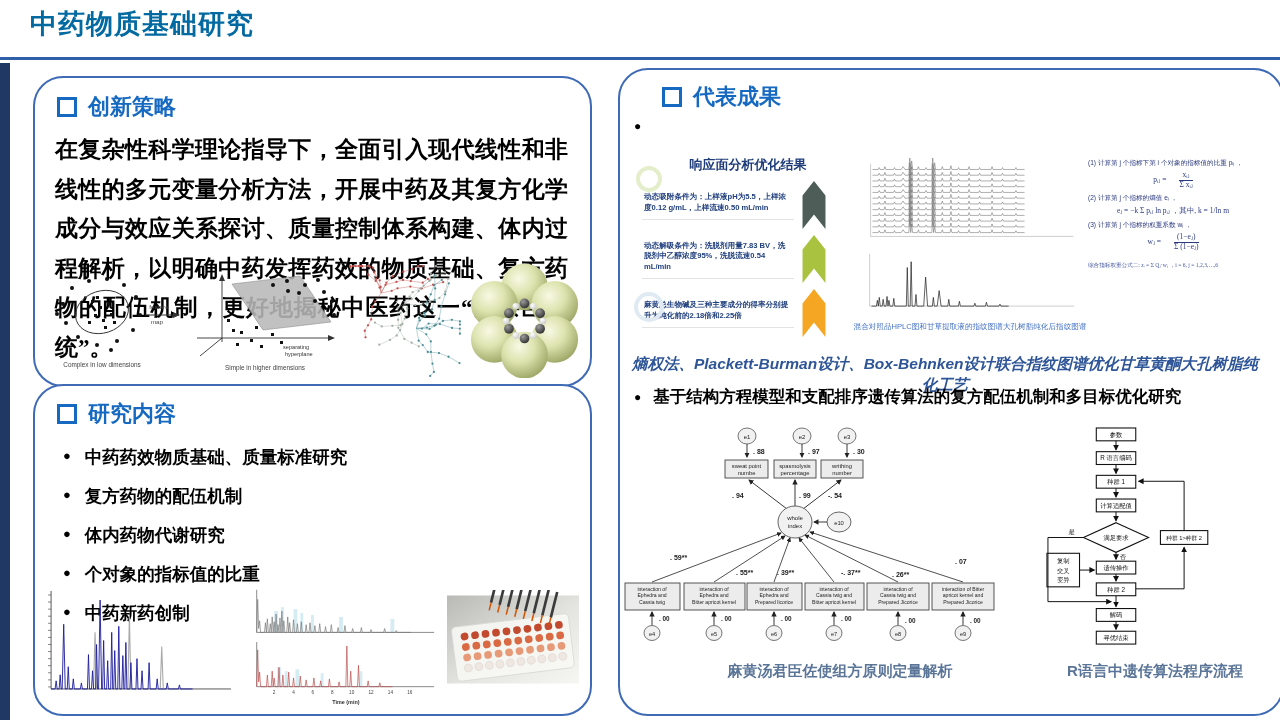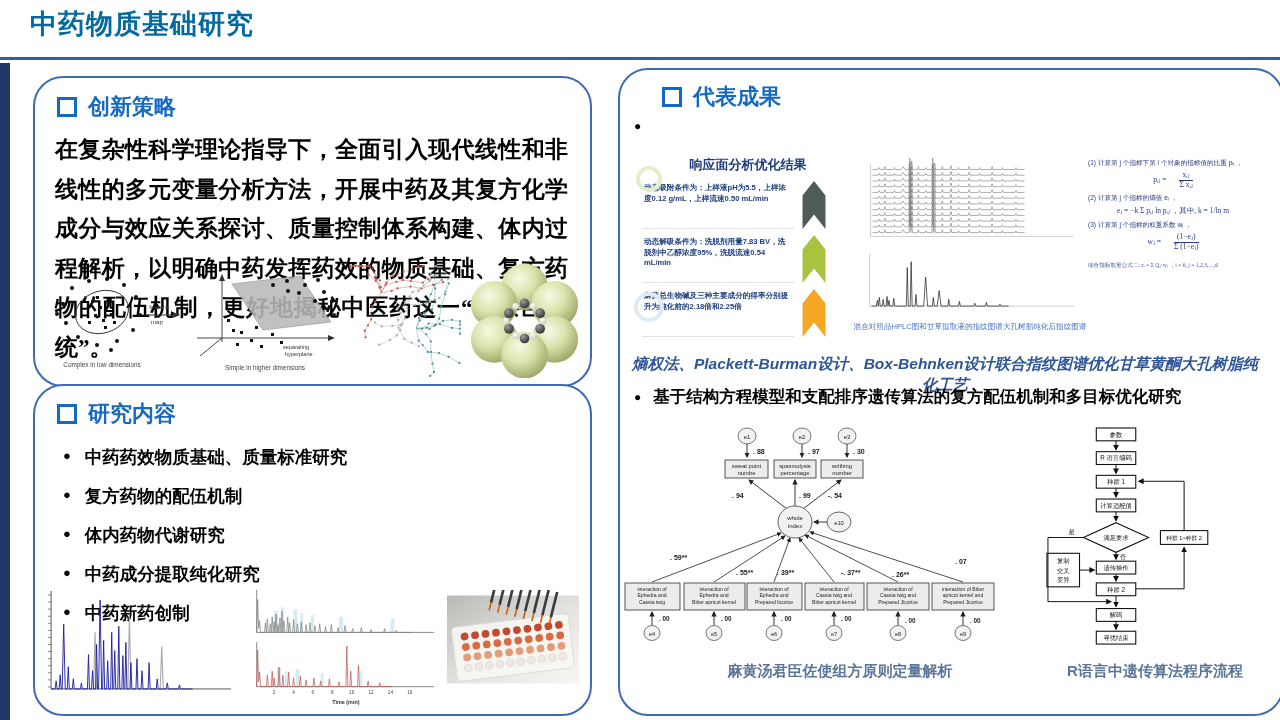--- a/index.html
+++ b/index.html
@@ -18,21 +18,21 @@
   .para{font-size:23px;font-weight:bold;color:#000;line-height:1.72;text-align:justify;font-family:Liberation Serif, serif;}
   .li-row{display:flex;align-items:flex-start;font-size:17.5px;font-weight:bold;color:#000;margin-bottom:15px;}
   .li-row .dot{font-size:13px;margin:3px 14px 0 4px;}
   .bullet-row{display:flex;align-items:flex-start;font-size:16.5px;font-weight:bold;color:#000;}
   .bullet-row .dot{font-size:12px;margin:4px 12px 0 2px;}
   .blue-cap{color:#2e5597;font-weight:bold;font-size:15.5px;text-align:center;}
   .gray-cap{color:#5a7598;font-weight:bold;font-size:15px;text-align:center;}
   
   #resp-panel{background:#fff;}
   .rp-title{font-size:13px;font-weight:bold;color:#1f3c7a;text-align:center;margin:4px 0 7px 0;}
-  .rp-step{display:flex;margin-bottom:6px;}
+  .rp-step{display:flex;align-items:center;margin-bottom:6px;}
   .rp-text{width:148px;font-size:7.6px;font-weight:bold;color:#21407e;line-height:1.4;
            border-bottom:1px solid #e3e3e3;padding:2px 2px 6px 2px;}
   .rp-chev{margin-left:8px;}
   .deco{border-radius:50%;position:absolute;}
   
   .f-label{font-size:6.6px;color:#2b3a80;margin-top:5px;}
   .f-line{font-family:"Liberation Serif","DejaVu Serif",serif;font-size:7.5px;
           color:#2b3a80;text-align:center;margin-top:3px;}
   .frac{display:inline-flex;flex-direction:column;vertical-align:middle;margin-left:13px;line-height:1.15;}
   .frac .num{border-bottom:0.8px solid #2b3a80;padding:0 3px;}
@@ -322,21 +322,21 @@
       <div class="li-row">
           <span class="dot">●</span>
           <span>复方药物的配伍机制</span>
         </div>
       <div class="li-row">
           <span class="dot">●</span>
           <span>体内药物代谢研究</span>
         </div>
       <div class="li-row">
           <span class="dot">●</span>
-          <span>中药成分提取纯化研究</span>
+          <span>个对象的指标值的比重</span>
         </div>
       <div class="li-row">
           <span class="dot">●</span>
           <span>中药新药创制</span>
         </div>
     </div>
 
     <svg class="abs" style="left:8px;top:200px;" width="192" height="118" viewBox="0 0 190 115">
       <path d="M8 8h-3M8 15h-3M8 22h-3M8 29h-3M8 36h-3M8 43h-3M8 50h-3M8 57h-3M8 64h-3M8 71h-3M8 78h-3M8 85h-3M8 92h-3M8 99h-3" stroke="#555" stroke-width="0.7"></path>
       <line x1="8" y1="4" x2="8" y2="101" stroke="#333" stroke-width="0.8"></line>

